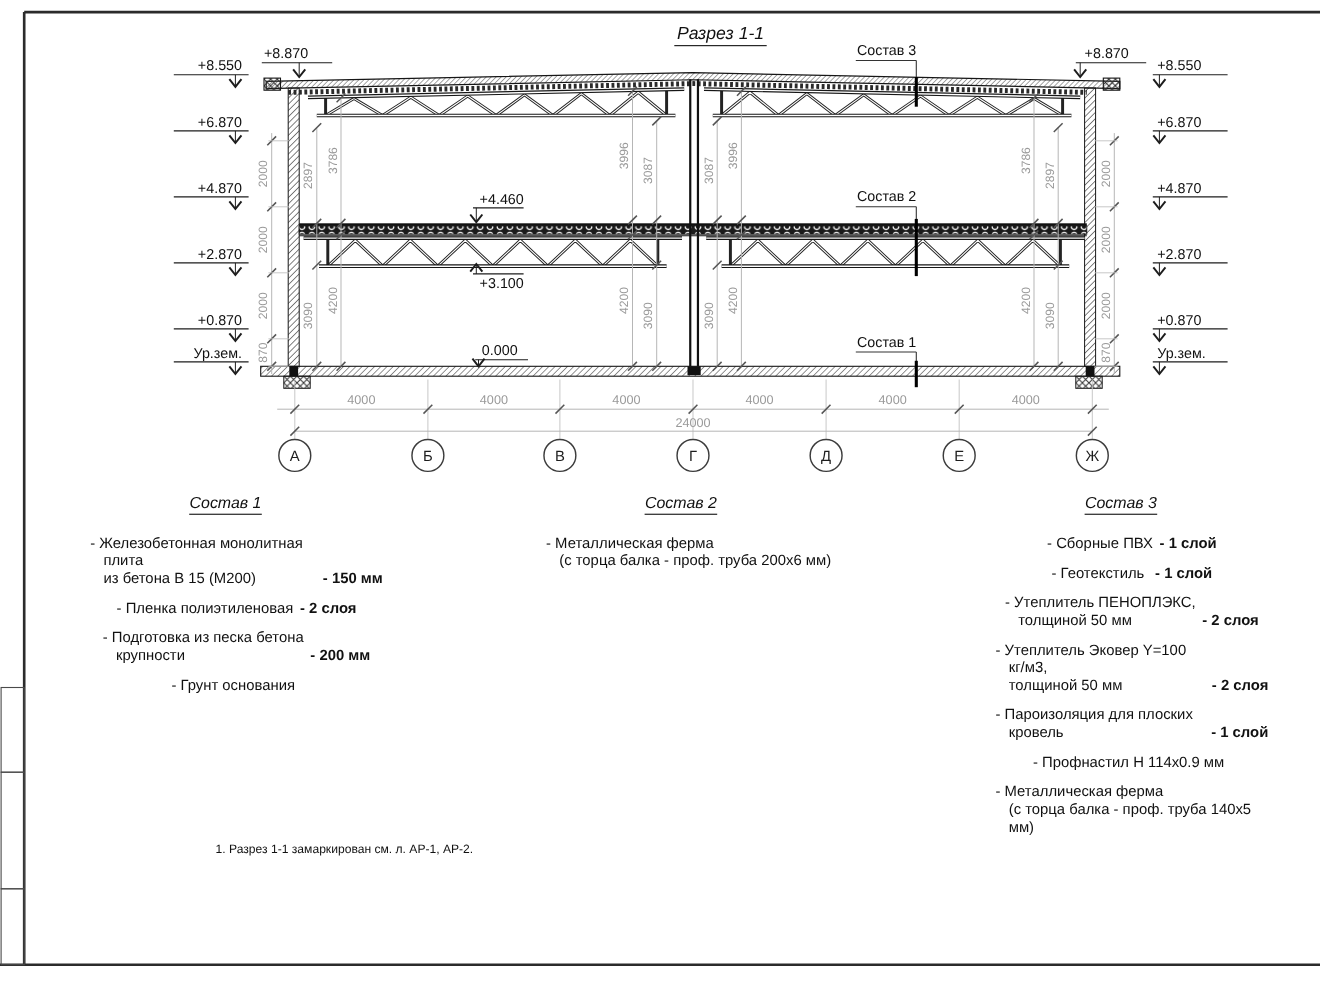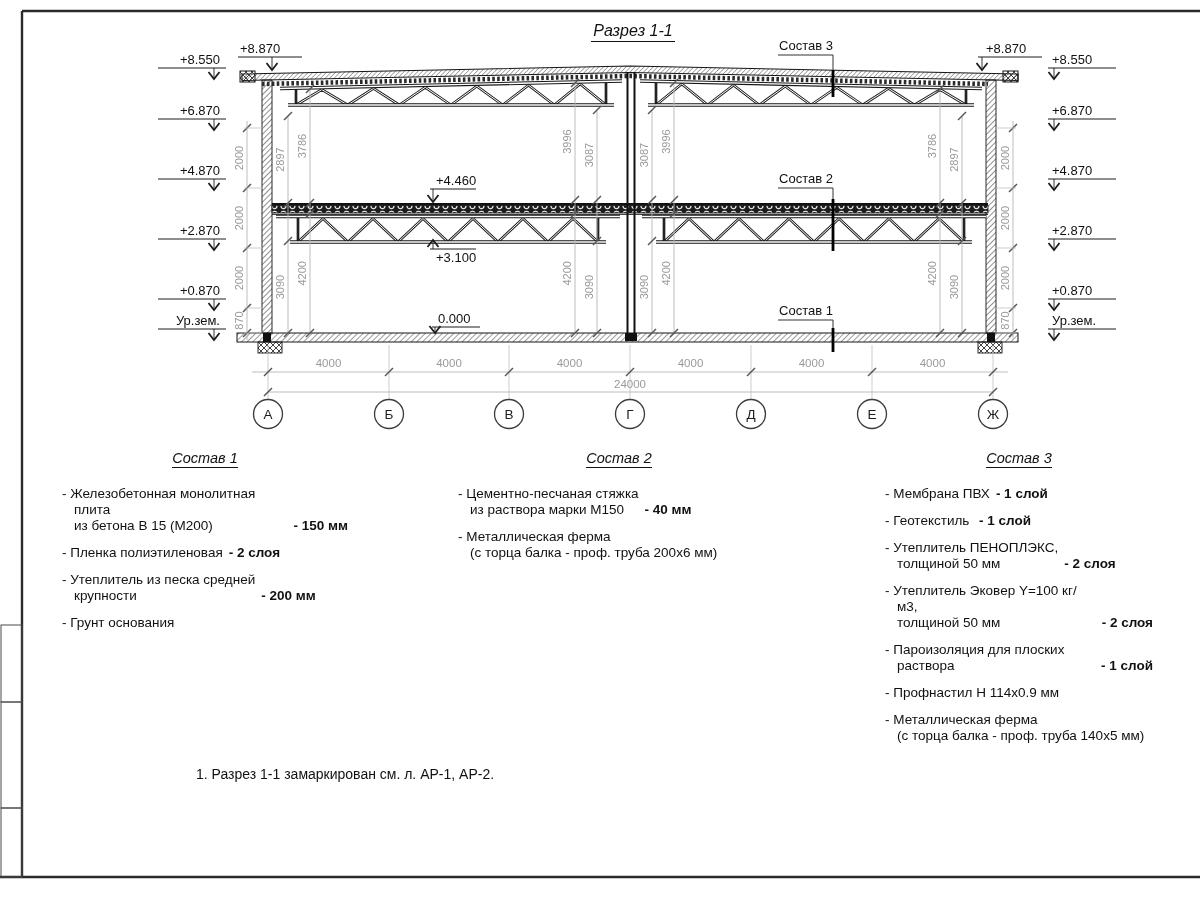--- a/index.html
+++ b/index.html
@@ -24,34 +24,34 @@
   .lvt{fill:#111;font-size:13px;}
   .ld{stroke:#333;stroke-width:1;fill:none;}
   .ldk{stroke:#000;stroke-width:2.8;}
   .ldt{fill:#111;font-size:13px;text-anchor:middle;}
   .ch-out{stroke:#161616;stroke-width:3.4;fill:none;}
   .ch-in{stroke:#fff;stroke-width:1.3;fill:none;}
   .web-out{stroke:#232323;stroke-width:2.7;fill:none;}
   .web-in{stroke:#fdfdfd;stroke-width:1;fill:none;}
 
   
-  .title{position:absolute;left:533px;top:22px;width:200px;text-align:center;
+  .title{position:absolute;left:555px;top:22px;width:200px;text-align:center;
          font-style:italic;font-size:16px;}
   .title span{border-bottom:1.2px solid #111;padding:0 2px 2px 2px;}
   .comp{position:absolute;top:450px;font-size:13.5px;line-height:16px;}
   .comp h3{font-style:italic;font-weight:normal;font-size:14.5px;text-align:center;
            margin:0 0 20px 0;}
   .comp h3 span{border-bottom:1.2px solid #111;padding-bottom:1px;}
-  .row{display:flex;justify-content:flex-start;align-items:flex-end;margin-bottom:11px;}
+  .row{display:flex;justify-content:center;align-items:flex-end;margin-bottom:11px;margin-left:20px;}
   .c-text{white-space:pre-line;padding-left:12px;text-indent:-12px;}
   .c-val{white-space:nowrap;margin-left:6px;font-weight:bold;}
   #comp1{left:62px;width:286px;}
   #comp2{left:458px;width:322px;}
   #comp3{left:885px;width:268px;}
-  .note{position:absolute;left:196px;top:766px;font-size:14px;}
+  .note{position:absolute;left:196px;top:766px;font-size:11px;}
 </style>
 </head>
 <body>
 
 <div id="sheet">
 
   <svg id="dwg" width="1200" height="900" viewBox="0 0 1200 900">
     <defs>
       <pattern id="hWall" width="4" height="4" patternUnits="userSpaceOnUse" patternTransform="rotate(45)">
         <line x1="0" y1="0" x2="0" y2="4" stroke="#303030" stroke-width="1.1"></line>
@@ -412,59 +412,54 @@
           <div class="c-val">- 150 мм</div>
         </div>
 
 
         <div class="row">
           <div class="c-text">- Пленка полиэтиленовая</div>
           <div class="c-val">-  2 слоя</div>
         </div>
 
         <div class="row">
-          <div class="c-text">- Утеплитель из песка средней
+          <div class="c-text">- Подготовка из песка бетона
 крупности</div>
           <div class="c-val">- 200 мм</div>
         </div>
 
         <div class="row">
           <div class="c-text">- Грунт основания</div>
           <div class="c-val"></div>
         </div>
       </div>
   </div>
 
   <div class="comp" id="comp2">
     <h3>
       <span>Состав 2</span></h3>
     <div>
 
-        <div class="row">
-          <div class="c-text">- Цементно-песчаная стяжка
-из раствора марки М150</div>
-          <div class="c-val">- 40 мм</div>
-        </div>
 
 
         <div class="row">
           <div class="c-text">- Металлическая ферма
 (с торца балка - проф. труба 200х6 мм)</div>
           <div class="c-val"></div>
         </div>
       </div>
   </div>
 
   <div class="comp" id="comp3">
     <h3>
       <span>Состав 3</span></h3>
     <div>
 
         <div class="row">
-          <div class="c-text">- Мембрана ПВХ</div>
+          <div class="c-text">- Сборные ПВХ</div>
           <div class="c-val">- 1 слой</div>
         </div>
 
         <div class="row">
           <div class="c-text">- Геотекстиль</div>
           <div class="c-val">- 1 слой</div>
         </div>
 
         <div class="row">
           <div class="c-text">- Утеплитель ПЕНОПЛЭКС,
@@ -472,21 +467,21 @@
           <div class="c-val">- 2 слоя</div>
         </div>
 
         <div class="row">
           <div class="c-text">- Утеплитель Эковер Y=100 кг/м3,
 толщиной 50 мм</div>
           <div class="c-val">- 2 слоя</div>
         </div>
 
         <div class="row">
-          <div class="c-text">- Пароизоляция для плоских раствора</div>
+          <div class="c-text">- Пароизоляция для плоских кровель</div>
           <div class="c-val">- 1 слой</div>
         </div>
 
         <div class="row">
           <div class="c-text">- Профнастил Н 114х0.9 мм</div>
           <div class="c-val"></div>
         </div>
 
         <div class="row">
           <div class="c-text">- Металлическая ферма

